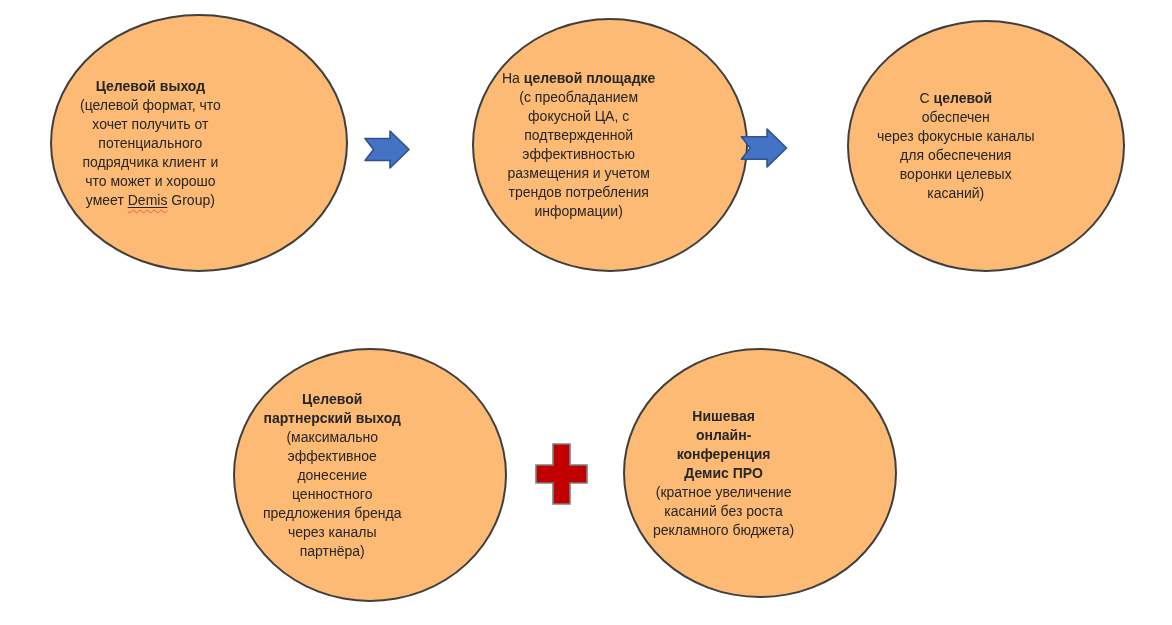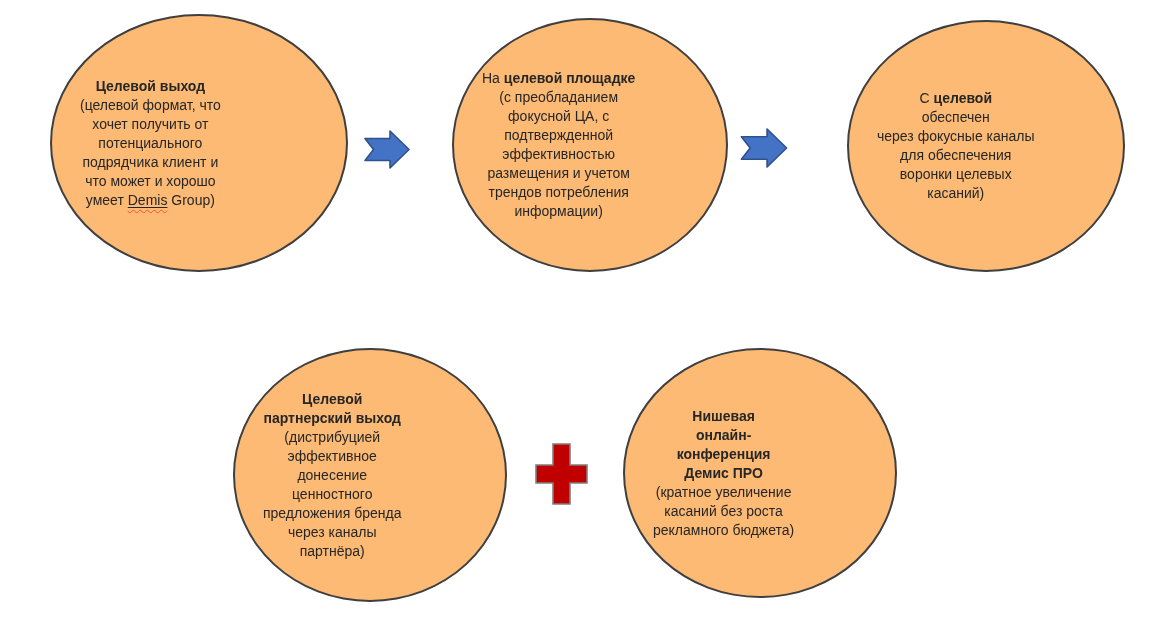--- a/index.html
+++ b/index.html
@@ -45,21 +45,21 @@
     margin-top: 34px;
   }
   .connector {
     position: absolute;
     display: block;
   }
   .connector svg { display: block; width: 100%; height: 100%; }
 
   
   .circle-1 { left: 50px;  top: 14px;  width: 298px; height: 258px; }
-  .circle-2 { left: 452px; top: 18px;  width: 276px; height: 254px; }
+  .circle-2 { left: 472px; top: 18px;  width: 276px; height: 254px; }
   .circle-3 { left: 847px; top: 20px;  width: 278px; height: 252px; }
   
   .circle-4 { left: 233px; top: 348px; width: 274px; height: 254px; }
   .circle-5 { left: 623px; top: 348px; width: 274px; height: 250px; }
 
   .arrow-1 { left: 364px; top: 130px; width: 46px; height: 39px; }
   .arrow-2 { left: 739px; top: 128px; width: 50px; height: 40px; }
   .plus-1  { left: 535px; top: 443px; width: 53px; height: 62px; }
 </style>
 </head>
@@ -112,21 +112,21 @@
         <div class="line"><span>для обеспечения</span></div>
         <div class="line"><span>воронки целевых</span></div>
         <div class="line"><span>касаний)</span></div>
       </div>
   </div>
 
   <div class="circle circle-4">
     <div class="circle-text">
         <div class="line"><span class="b">Целевой</span></div>
         <div class="line"><span class="b">партнерский выход</span></div>
-        <div class="line"><span>(дистрибуцией</span></div>
+        <div class="line"><span>(максимально</span></div>
         <div class="line"><span>эффективное</span></div>
         <div class="line"><span>донесение</span></div>
         <div class="line"><span>ценностного</span></div>
         <div class="line"><span>предложения бренда</span></div>
         <div class="line"><span>через каналы</span></div>
         <div class="line"><span>партнёра)</span></div>
       </div>
   </div>
 
   <div class="connector plus-1">

